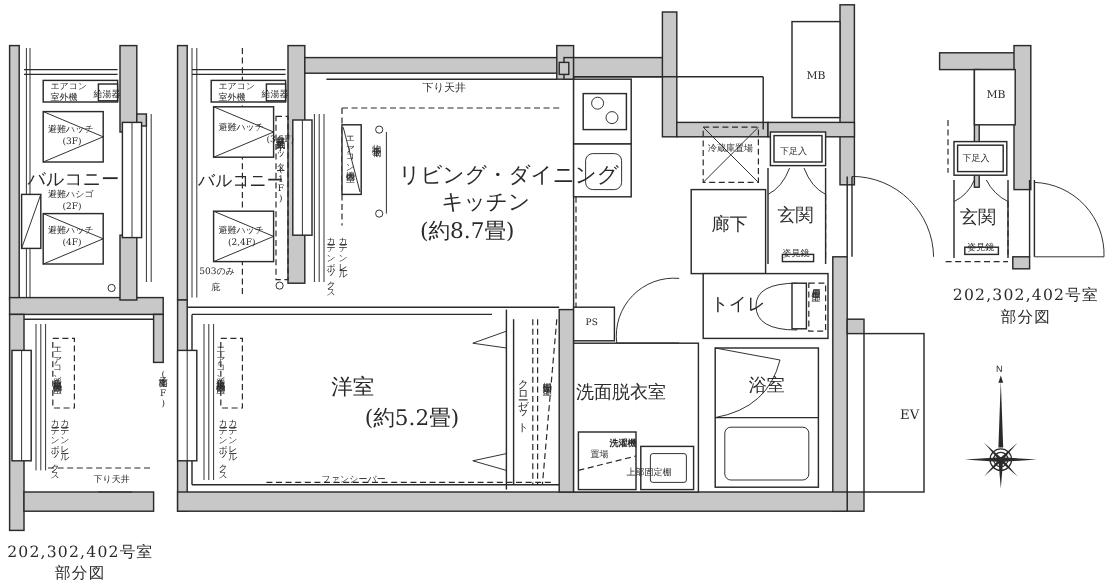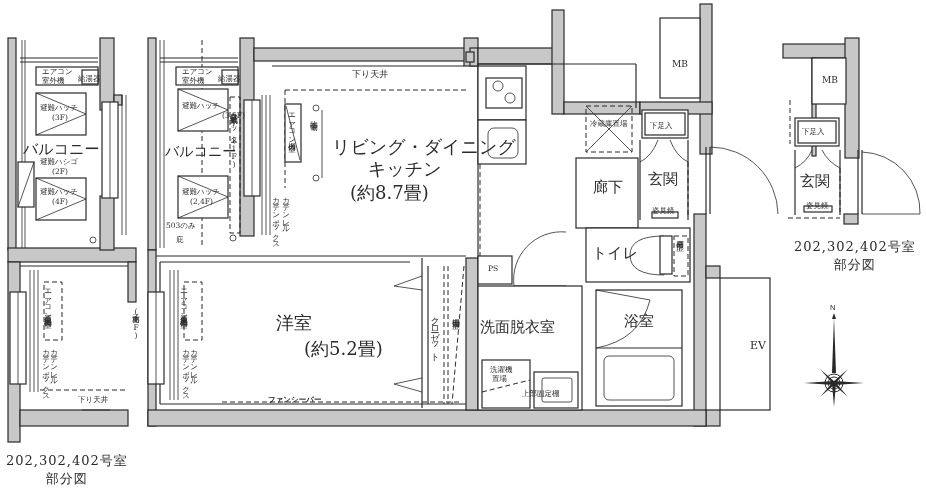--- a/index.html
+++ b/index.html
@@ -233,40 +233,40 @@
 <div class="lbl big" style="left:368px;top:160px;">キッチン</div>
 <div class="lbl big" style="left:350px;top:184px;">(約8.7畳)</div>
 <div class="lbl sm" style="left:352px;top:70px;">下り天井</div>
 <div class="lbl xs vt" style="left:288px;top:108px;">エアコン室内機</div>
 <div class="lbl xs vt" style="left:310px;top:118px;">物干金物</div>
 <div class="lbl xs vt" style="left:272px;top:192px;">カーテンボックス</div>
 <div class="lbl xs vt" style="left:282px;top:192px;">カーテンレール</div>
 
 <div class="lbl big" style="left:276px;top:314px;">洋室</div>
 <div class="lbl big" style="left:256px;top:340px;margin-left:48px;">(約5.2畳)</div>
-<div class="lbl xs" style="left:268px;top:396px;font-weight:bold;">ファンシーバー</div>
+<div class="lbl xs" style="left:268px;top:396px;">ファンシーバー</div>
 <div class="lbl xs vt" style="left:180px;top:284px;">エアコン室内機想定位置</div>
 <div class="lbl xs vt" style="left:182px;top:344px;">カーテンボックス</div>
 <div class="lbl xs vt" style="left:190px;top:344px;">カーテンレール</div>
 <div class="lbl xs vt" style="left:132px;top:310px;">面格子(1F)</div>
 <div class="lbl sm vt" style="left:430px;top:310px;">クローゼット</div>
 <div class="lbl xs vt" style="left:452px;top:316px;">上部固定棚</div>
 
 <div class="lbl xs" style="left:590px;top:120px;">冷蔵庫置場</div>
 <div class="lbl mid" style="left:593px;top:180px;text-align:center;">廊下</div>
 <div class="lbl mid" style="left:648px;top:172px;">玄関</div>
 <div class="lbl xs" style="left:650px;top:122px;">下足入</div>
 <div class="lbl xs" style="left:652px;top:207px;">姿見鏡</div>
 <div class="lbl sm" style="left:672px;top:60px;">MB</div>
 <div class="lbl mid" style="left:592px;top:246px;">トイレ</div>
 <div class="lbl xs vt" style="left:676px;top:238px;">上部吊戸棚</div>
 <div class="lbl xs" style="left:488px;top:265px;">PS</div>
 <div class="lbl mid" style="left:480px;top:320px;">洗面脱衣室</div>
 <div class="lbl mid" style="left:624px;top:314px;">浴室</div>
-<div class="lbl xs" style="left:490px;top:366px;">洗濯機</div>
+<div class="lbl xs" style="left:508px;top:366px;font-weight:bold;">洗濯機</div>
 <div class="lbl xs" style="left:492px;top:375px;">置場</div>
 <div class="lbl xs" style="left:484px;top:390px;padding-left:38px;">上部固定棚</div>
 <div class="lbl sm" style="left:722px;top:340px;font-size:11px;padding-left:28px;">EV</div>
 
 <div class="lbl mid" style="left:165px;top:144px;font-size:14px;">バルコニー</div>
 <div class="lbl xs" style="left:182px;top:68px;">エアコン</div>
 <div class="lbl xs" style="left:182px;top:77px;">室外機</div>
 <div class="lbl xs" style="left:218px;top:75px;">給湯器</div>
 <div class="lbl xs" style="left:182px;top:102px;">避難ハッチ</div>
 <div class="lbl xs" style="left:190px;top:112px;margin-left:32px;">(3,5F)</div>

